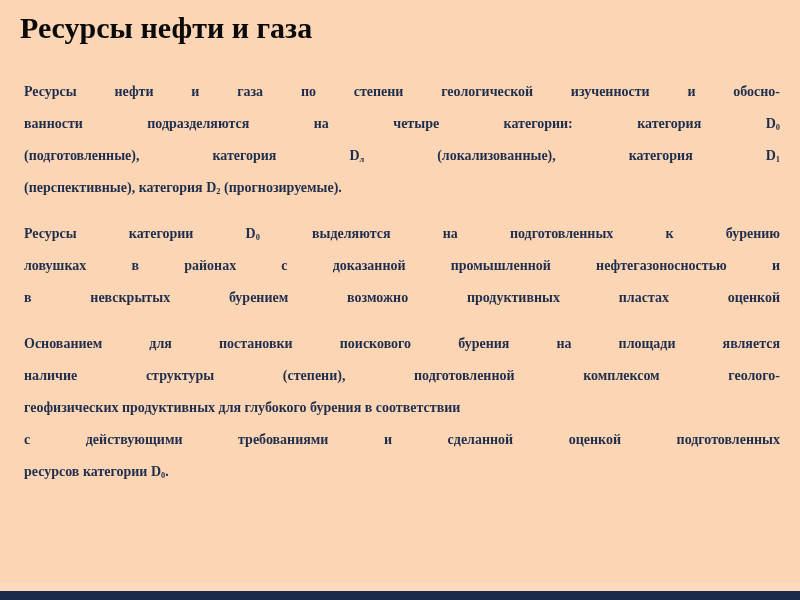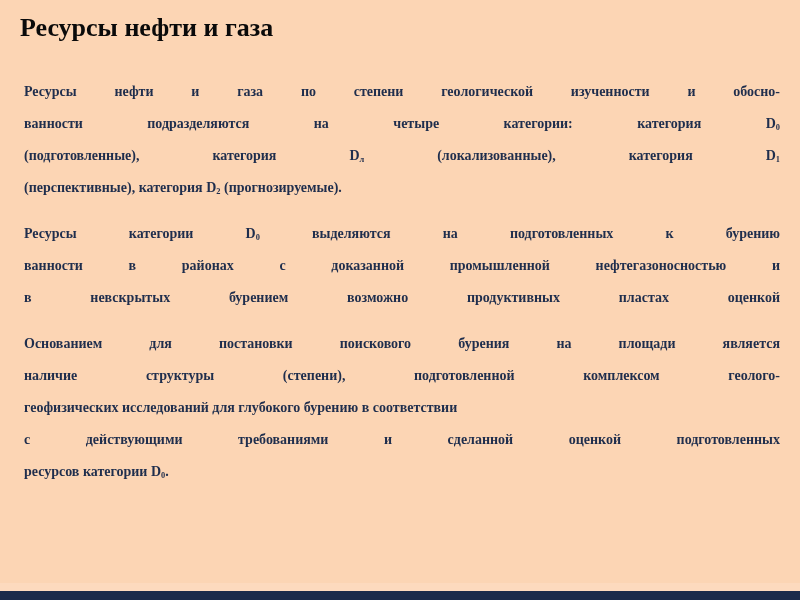--- a/index.html
+++ b/index.html
@@ -10,21 +10,21 @@
     overflow: hidden;
     background: var(--background, #FCD5B4);
     font-family: "Liberation Serif", "DejaVu Serif", serif;
     font-weight: bold;
   }
   .title {
     position: absolute;
     left: 20px;
     top: 8px;
     margin: 0;
-    font-size: 26px;
+    font-size: 30px;
     line-height: 40px;
     color: var(--title-text, #0A0A0A);
     font-weight: bold;
   }
   .content {
     position: absolute;
     left: 24px;
     top: 76px;
     width: 756px;
     font-size: 14px;
@@ -70,27 +70,27 @@
 
   <div class="content">
     <div class="paragraph">
         <div class="line j">Ресурсы нефти и газа по степени геологической изученности и обосно-</div>
         <div class="line j">ванности подразделяются на четыре категории: категория D<sub>0</sub></div>
         <div class="line j">(подготовленные), категория D<sub>л</sub> (локализованные), категория D<sub>1</sub></div>
         <div class="line">(перспективные), категория D<sub>2</sub> (прогнозируемые).</div>
       </div>
     <div class="paragraph">
         <div class="line j">Ресурсы категории D<sub>0</sub> выделяются на подготовленных к бурению</div>
-        <div class="line j">ванности в районах с доказанной промышленной нефтегазоносностью и</div>
+        <div class="line j">ловушках в районах с доказанной промышленной нефтегазоносностью и</div>
         <div class="line j">в невскрытых бурением возможно продуктивных пластах оценкой</div>
       </div>
     <div class="paragraph">
         <div class="line j">Основанием для постановки поискового бурения на площади является</div>
         <div class="line j">наличие структуры (степени), подготовленной комплексом геолого-</div>
-        <div class="line">геофизических исследований для глубокого бурению в соответствии</div>
+        <div class="line">геофизических продуктивных для глубокого бурения в соответствии</div>
         <div class="line j">с действующими требованиями и сделанной оценкой подготовленных</div>
         <div class="line">ресурсов категории D<sub>0</sub>.</div>
       </div>
   </div>
 
   <div class="footer-highlight"></div>
   <div class="footer-bar"></div>
 </div>
 
 </body></html>

